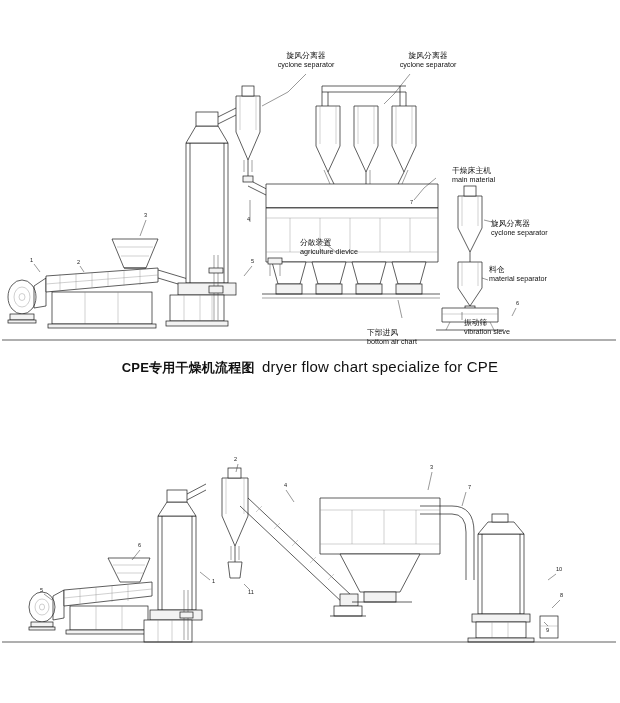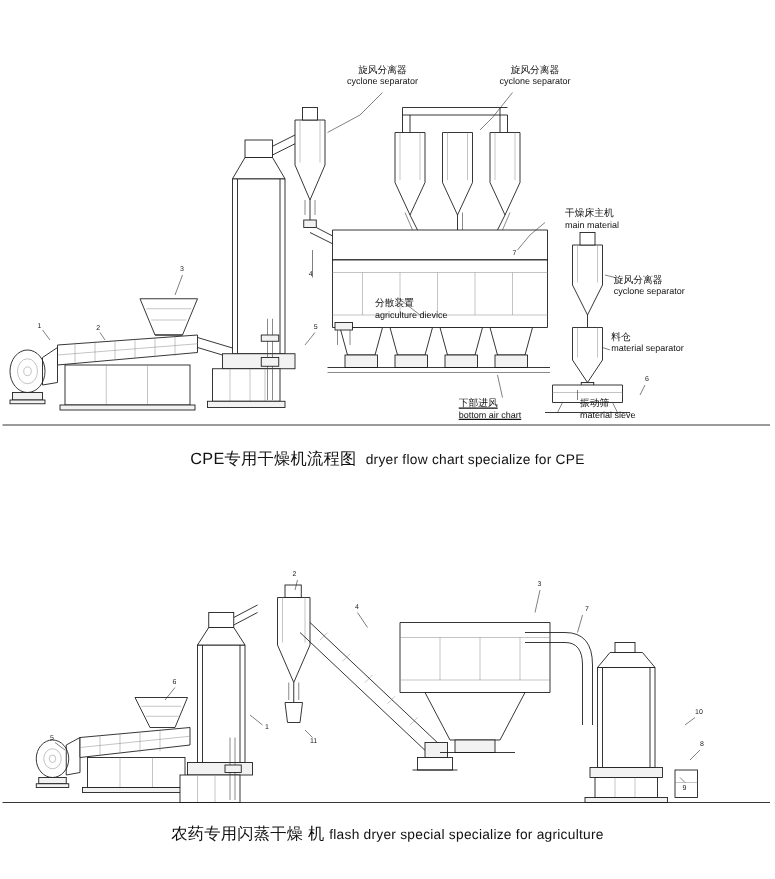--- a/index.html
+++ b/index.html
@@ -41,22 +41,22 @@
     position: absolute;
     width: 620px;
     text-align: center;
     font-size: 12.5px;
     letter-spacing: 0.2px;
     color: #111;
     white-space: nowrap;
   }
   #caption-1 { top: 358px; }
   #caption-2 { top: 238px; }
-  .caption .cn { font-size: 13px; }
-  .caption .en { font-size: 11px; }
+  .caption .cn { font-size: 13px; font-weight: bold; }
+  .caption .en { font-size: 15px; }
 
   .lbl {
     position: absolute;
     font-size: 7.5px;
     line-height: 9px;
     color: #111;
     white-space: nowrap;
   }
   .lbl .cn { display: block; font-size: 7.8px; }
   .lbl .en { display: block; font-size: 7.2px; }
@@ -267,28 +267,28 @@
     <div class="lbl" style="left:300px; top:238px;">
       <span class="cn">分散装置</span>
       <span class="en">agriculture dievice</span>
     </div>
 
     <div class="lbl" style="left:489px; top:265px;">
       <span class="cn">料仓</span>
       <span class="en">material separator</span>
     </div>
 
-    <div class="lbl" style="left:367px; top:318px;text-decoration:underline;">
+    <div class="lbl" style="left:367px; top:328px;">
       <span class="cn">下部进风</span>
       <span class="en">bottom air chart</span>
     </div>
 
     <div class="lbl" style="left:464px; top:318px;">
       <span class="cn">振动筛</span>
-      <span class="en">material sieve</span>
+      <span class="en">vibration sieve</span>
     </div>
 
     <div class="caption" id="caption-1">
       <span class="cn">CPE专用干燥机流程图</span>&nbsp;&nbsp;<span class="en">dryer flow chart specialize for CPE</span>
     </div>
   </div>
 
   <div class="figure" id="figure-2">
 
     <svg class="canvas" id="canvas-2" viewBox="0 0 620 225">
@@ -404,18 +404,15 @@
           <text class="num" x="430" y="49">3</text>
           <text class="num" x="468" y="69">7</text>
           <text class="num" x="556" y="151">10</text>
           <text class="num" x="560" y="177">8</text>
           <text class="num" x="546" y="212">9</text>
           <text class="num" x="248" y="174">11</text>
         </g>
       </g>
     </svg>
 
-    <div class="caption" id="caption-2">
-      <span class="cn">农药专用闪蒸干燥 机</span>&nbsp;<span class="en">flash dryer special specialize for agriculture</span>
-    </div>
   </div>
 
 </div>
 
 </body></html>

